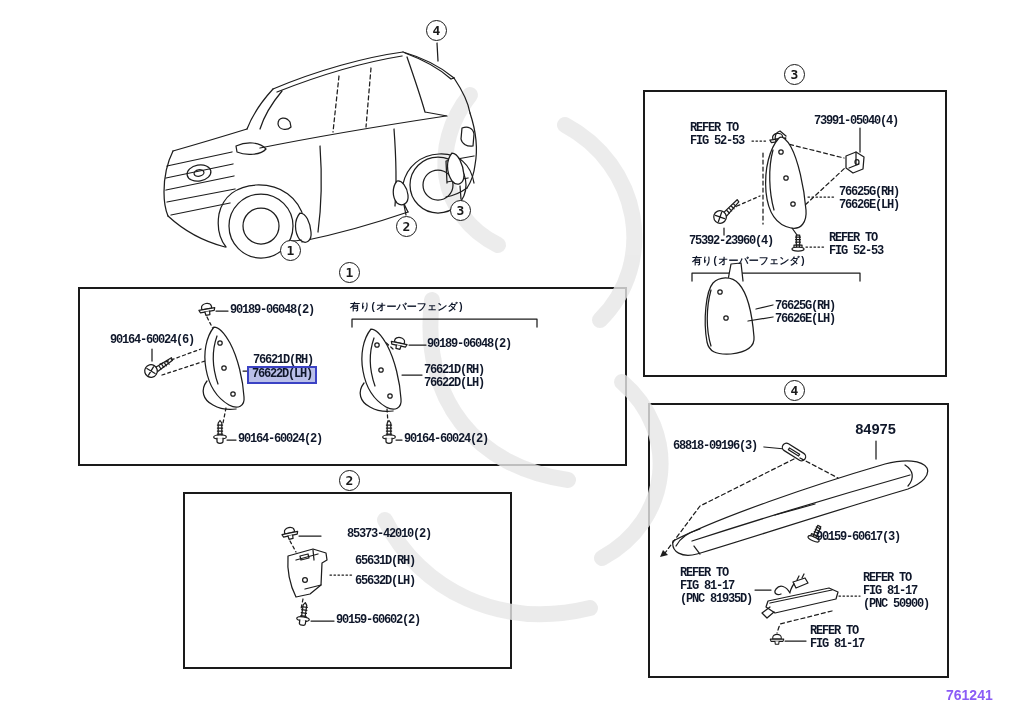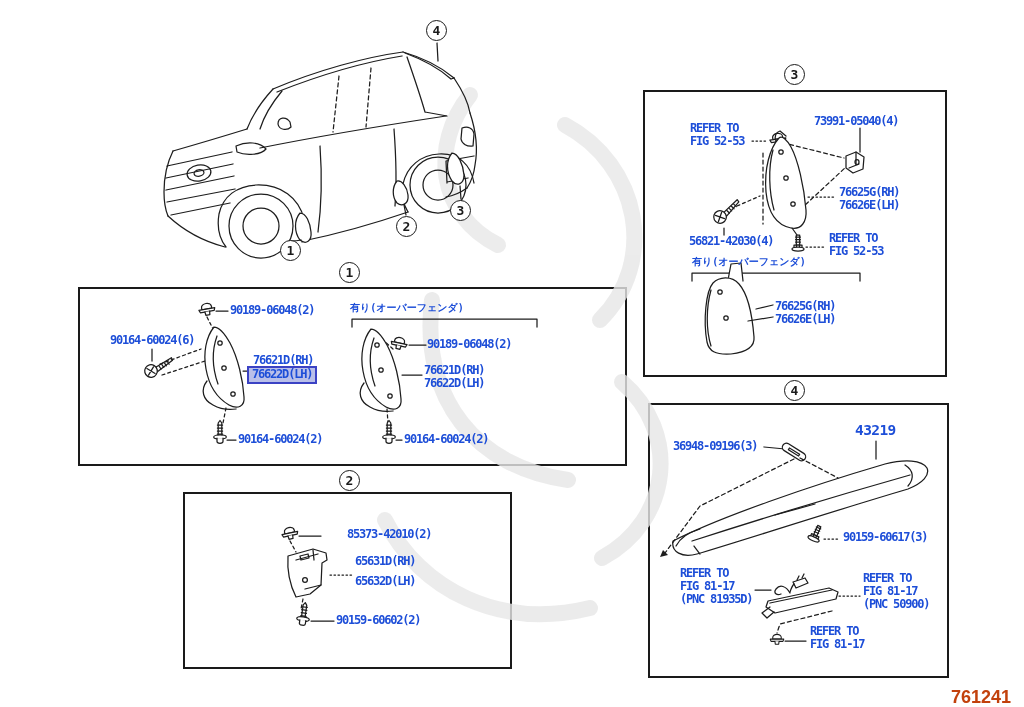--- a/index.html
+++ b/index.html
@@ -4,26 +4,26 @@
 <style>
   html,body{margin:0;padding:0;background:#fff;}
   .stage{position:relative;width:1024px;height:707px;background:#ffffff;overflow:hidden;
          font-family:"DejaVu Sans Mono",monospace;}
   svg.art{position:absolute;left:0;top:0;}
   .box{position:absolute;border:2px solid #1a1a1a;background:transparent;}
   .circ{position:absolute;width:21px;height:21px;border:1.8px solid #1a1a1a;border-radius:50%;
         background:#fff;display:flex;align-items:center;justify-content:center;
         font-weight:bold;font-size:13px;color:#1a1a1a;box-sizing:border-box;z-index:6;}
   .lbl{position:absolute;font-weight:bold;font-size:12px;line-height:13px;letter-spacing:-1.2px;
-       color:#1d4ed8;white-space:nowrap;z-index:5;}
+       color:#0f172a;white-space:nowrap;z-index:5;font-family:Liberation Mono, monospace;}
   .jp{letter-spacing:0;font-size:10px;}
   .big{font-size:14.5px;letter-spacing:-0.6px;}
   .hl{background:#b9bfe9;border:2px solid #3b42c4;padding:0 3px 1px 3px;}
-  .figcode{position:absolute;left:946px;top:687px;width:70px;text-align:center;
-           font-family:"Liberation Sans",sans-serif;font-weight:bold;font-size:18px;color:#c2410c;z-index:5;}
+  .figcode{position:absolute;left:946px;top:687px;width:70px;text-align:left;
+           font-family:"Liberation Sans",sans-serif;font-weight:bold;font-size:14px;color:#8b5cf6;z-index:5;}
   .multi div{display:block;}
 </style>
 </head>
 <body>
 
 <div class="stage">
 
   <div class="box" style="left:78px;top:287px;width:545px;height:175px;"></div>
   <div class="box" style="left:183px;top:492px;width:325px;height:173px;"></div>
   <div class="box" style="left:643px;top:90px;width:300px;height:283px;"></div>
@@ -280,32 +280,32 @@
   <div class="lbl" style="left:355px;top:575px;">65632D(LH)</div>
   <div class="lbl" style="left:336px;top:614px;">90159-60602(2)</div>
 
   <div class="lbl multi" style="left:690px;top:122px;">
     <div>REFER TO</div>
       <div>FIG 52-53</div>
   </div>
   <div class="lbl" style="left:814px;top:115px;">73991-05040(4)</div>
   <div class="lbl" style="left:839px;top:186px;">76625G(RH)</div>
   <div class="lbl" style="left:839px;top:199px;">76626E(LH)</div>
-  <div class="lbl" style="left:689px;top:235px;">56821-42030(4)</div>
+  <div class="lbl" style="left:689px;top:235px;">75392-23960(4)</div>
   <div class="lbl multi" style="left:829px;top:232px;">
     <div>REFER TO</div>
       <div>FIG 52-53</div>
   </div>
   <div class="lbl jp" style="left:692px;top:255px;">有り(オーバーフェンダ)</div>
   <div class="lbl" style="left:775px;top:300px;">76625G(RH)</div>
   <div class="lbl" style="left:775px;top:313px;">76626E(LH)</div>
 
-  <div class="lbl" style="left:673px;top:440px;">36948-09196(3)</div>
-  <div class="lbl big" style="left:855px;top:424px;">43219</div>
-  <div class="lbl" style="left:843px;top:531px;">90159-60617(3)</div>
+  <div class="lbl" style="left:673px;top:440px;">68818-09196(3)</div>
+  <div class="lbl big" style="left:855px;top:424px;">84975</div>
+  <div class="lbl" style="left:816px;top:531px;">90159-60617(3)</div>
   <div class="lbl multi" style="left:680px;top:567px;">
     <div>REFER TO</div>
       <div>FIG 81-17</div>
       <div>(PNC 81935D)</div>
   </div>
   <div class="lbl multi" style="left:863px;top:572px;">
     <div>REFER TO</div>
       <div>FIG 81-17</div>
       <div>(PNC 50900)</div>
   </div>

